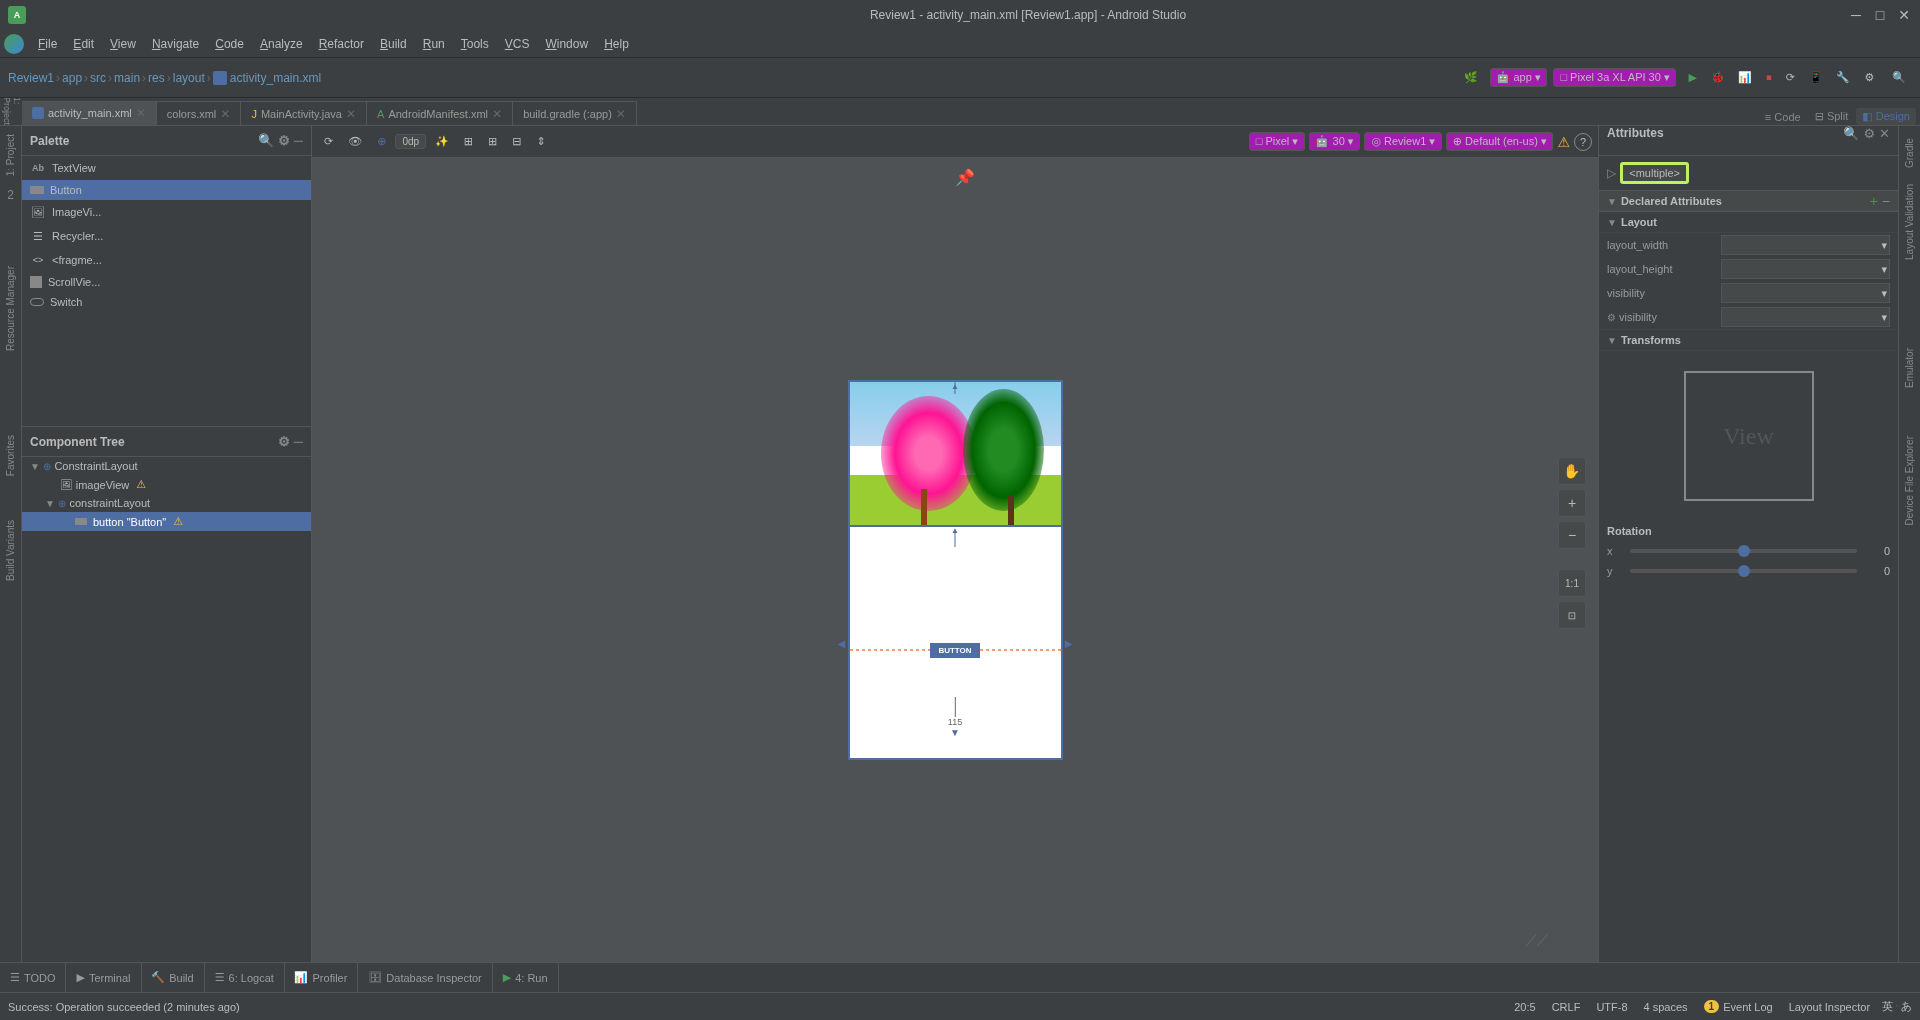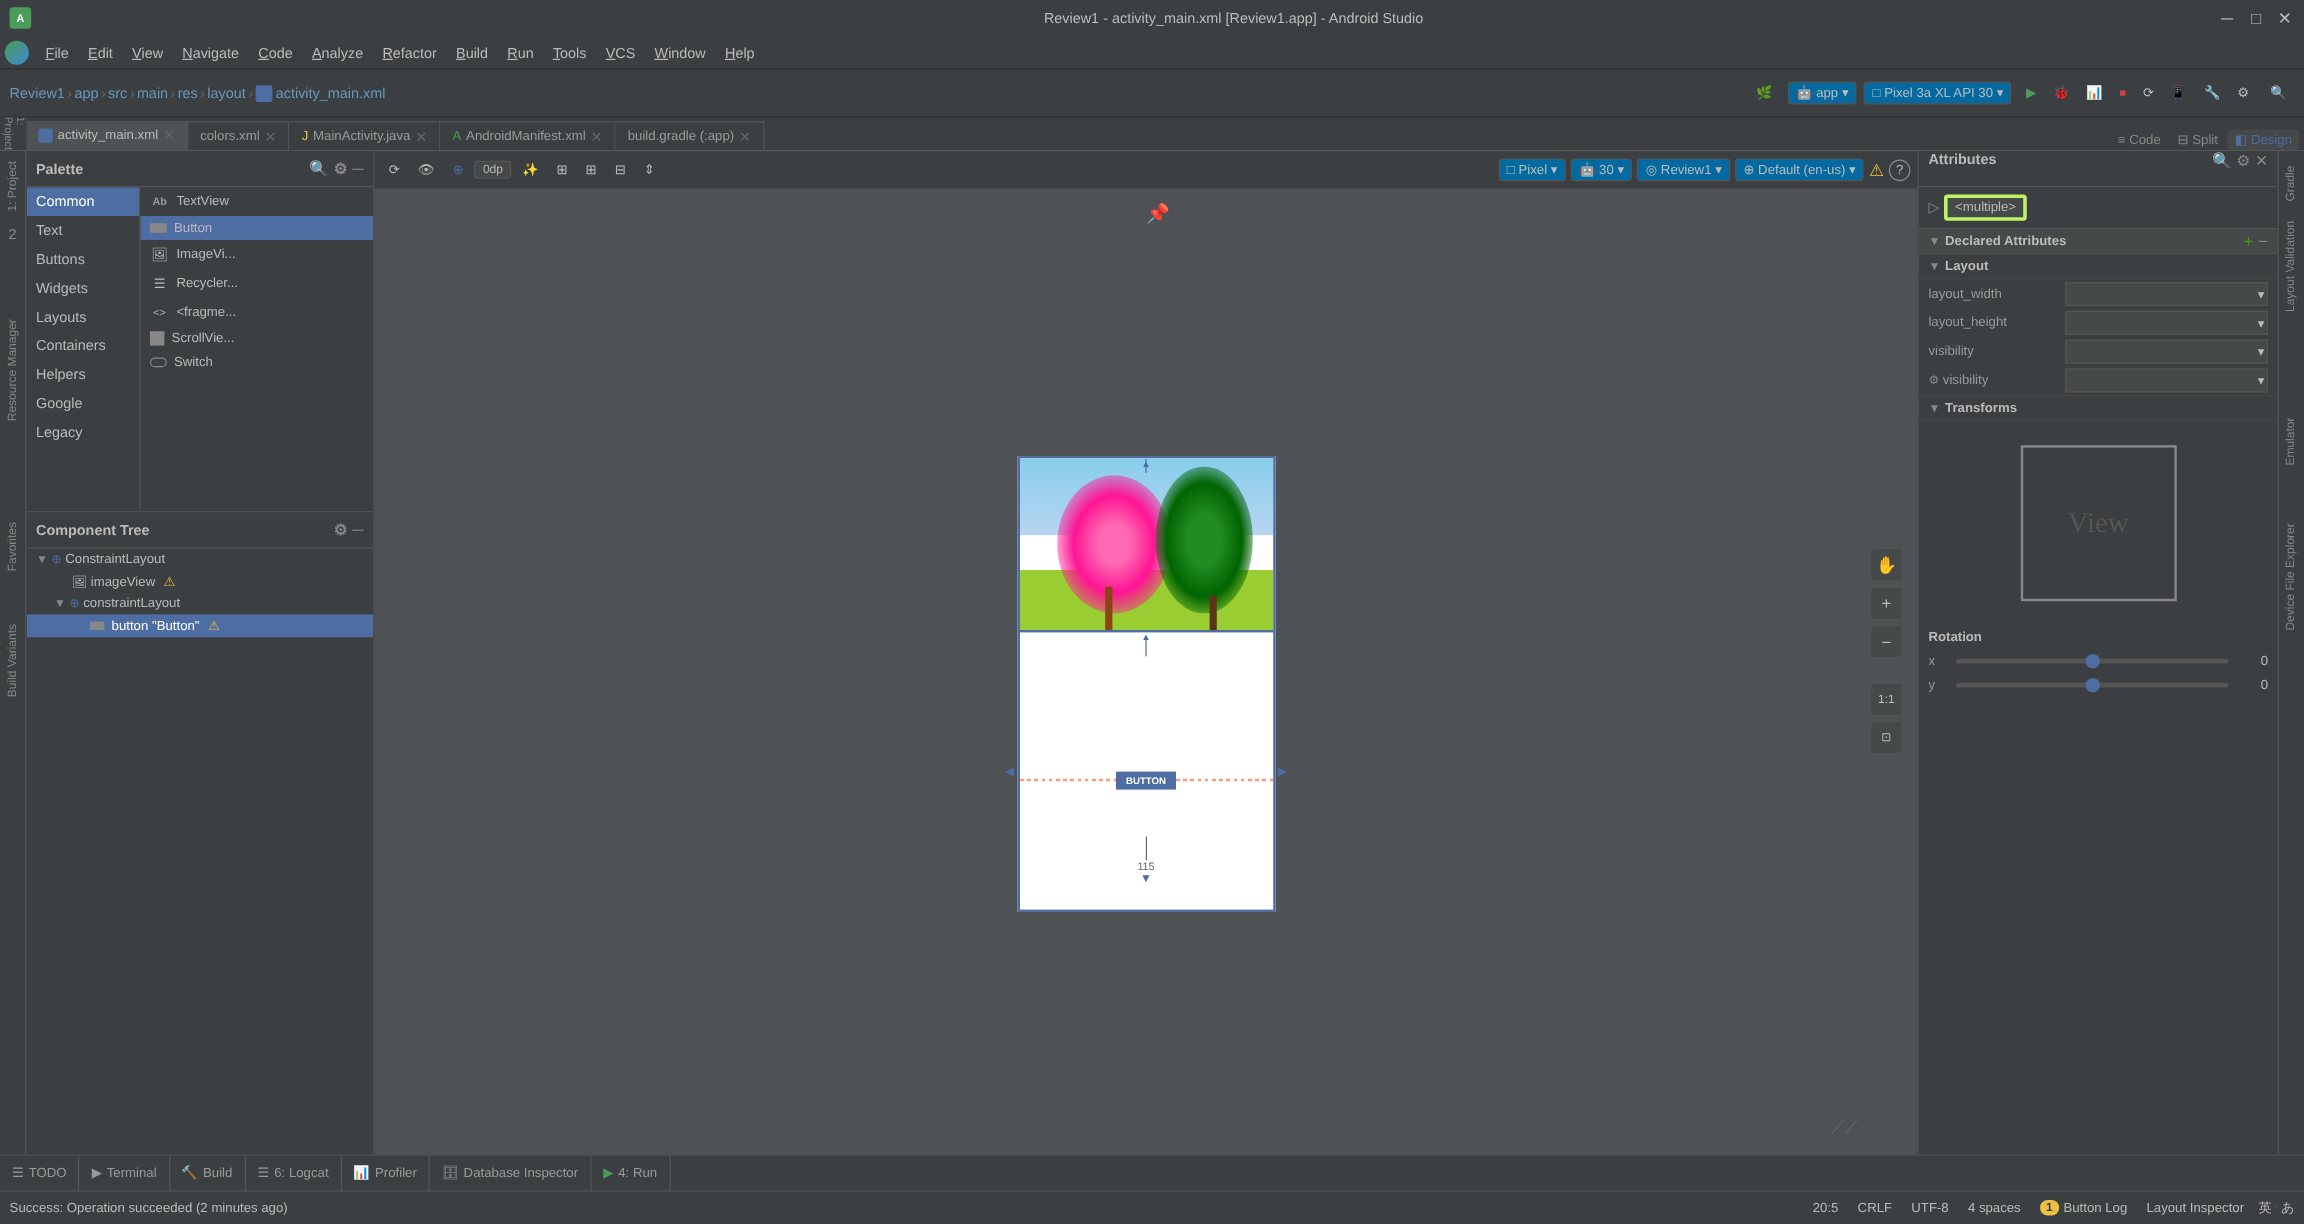--- a/index.html
+++ b/index.html
@@ -16,21 +16,21 @@
     .menu-bar .app-icon { width: 22px; height: 22px; margin-right: 4px; background: #4a9c59; border-radius: 3px; display: flex; align-items: center; justify-content: center; color: white; font-size: 10px; font-weight: bold; }
     .menu-item { padding: 2px 8px; cursor: pointer; color: #bbbbbb; font-size: 12px; border-radius: 3px; }
     .menu-item u { text-decoration: underline; }
 
     
     .toolbar { height: 40px; background: #3c3f41; display: flex; align-items: center; padding: 0 8px; gap: 4px; border-bottom: 1px solid #2b2b2b; }
     .breadcrumb { display: flex; align-items: center; gap: 2px; font-size: 12px; }
     .breadcrumb-item { color: #6897bb; cursor: pointer; }
     .breadcrumb-sep { color: #666; }
     .tb-btn { padding: 2px 6px; cursor: pointer; border-radius: 3px; display: flex; align-items: center; justify-content: center; color: #bbbbbb; font-size: 11px; border: none; background: transparent; }
-    .tb-dropdown { display: flex; align-items: center; gap: 2px; padding: 2px 6px; border-radius: 3px; cursor: pointer; border: 1px solid #555; background: #0369a1; color: #bbbbbb; font-size: 11px; }
+    .tb-dropdown { display: flex; align-items: center; gap: 2px; padding: 2px 6px; border-radius: 3px; cursor: pointer; border: 1px solid #555; background: #a21caf; color: #bbbbbb; font-size: 11px; }
 
     
     .tabs-bar { height: 28px; background: #3c3f41; display: flex; align-items: flex-end; border-bottom: 1px solid #555; overflow: hidden; }
     .tab { height: 24px; padding: 0 10px; display: flex; align-items: center; gap: 4px; cursor: pointer; color: #9a9a9a; font-size: 11px; border-right: 1px solid #555; border-top: 1px solid #555; background: #3c3f41; white-space: nowrap; }
     .tab.active { background: #4e5254; color: #bbbbbb; border-bottom: 1px solid #4e5254; }
     .tab-close { font-size: 12px; color: #666; cursor: pointer; }
 
     
     .left-strip { width: 22px; background: #3c3f41; border-right: 1px solid #555; display: flex; flex-direction: column; align-items: center; padding-top: 4px; gap: 2px; }
     .panel-header { height: 30px; display: flex; align-items: center; padding: 0 8px; gap: 4px; background: #3c3f41; border-bottom: 1px solid #555; font-size: 12px; font-weight: bold; }
@@ -207,31 +207,20 @@
       <span>Palette</span>
       <div class="panel-header-actions">
         <span class="header-icon">🔍</span>
         <span class="header-icon">⚙</span>
         <span class="header-icon">─</span>
       </div>
     </div>
 
     <div style="display:flex;flex:0 0 270px;overflow:hidden;">
 
-      <div class="palette-categories">
-        <div class="palette-cat-item active">Common</div>
-        <div class="palette-cat-item">Text</div>
-        <div class="palette-cat-item">Buttons</div>
-        <div class="palette-cat-item">Widgets</div>
-        <div class="palette-cat-item">Layouts</div>
-        <div class="palette-cat-item">Containers</div>
-        <div class="palette-cat-item">Helpers</div>
-        <div class="palette-cat-item">Google</div>
-        <div class="palette-cat-item">Legacy</div>
-      </div>
 
       <div class="palette-items">
         <div class="palette-widget">
           <span class="widget-icon" style="color:#9a9a9a;font-size:9px;font-weight:bold;">Ab</span>
           <span>TextView</span>
         </div>
         <div class="palette-widget active" style="background:#4e6da3;">
           <span class="widget-icon" style="background:#888;width:14px;height:8px;display:inline-block;"></span>
           <span>Button</span>
         </div>
@@ -540,21 +529,21 @@
       <span>CRLF</span>
     </div>
     <div class="status-item">
       <span>UTF-8</span>
     </div>
     <div class="status-item">
       <span>4 spaces</span>
     </div>
     <div class="status-item">
       <span class="status-badge">1</span>
-      <span>Button Log</span>
+      <span>Event Log</span>
     </div>
     <div class="status-item">
       <span>Layout Inspector</span>
     </div>
 
     <div style="display:flex;gap:2px;font-size:11px;cursor:pointer;">
       <span>英</span>
       <span style="color:#666;">·</span>
       <span>あ</span>
     </div>

